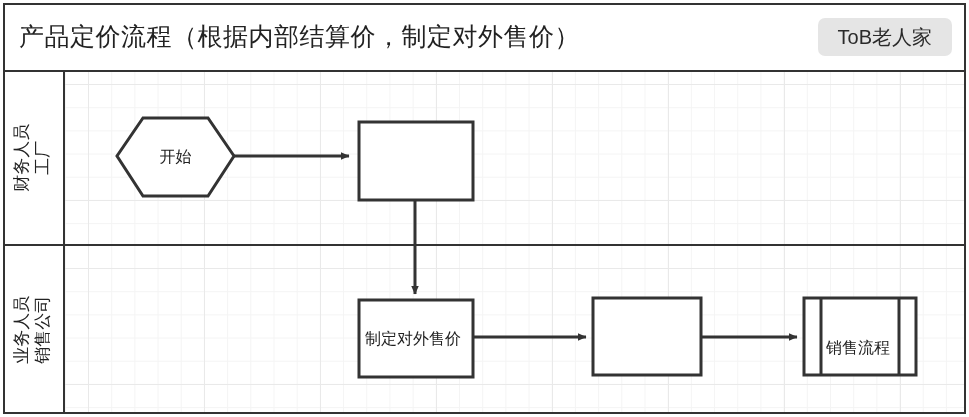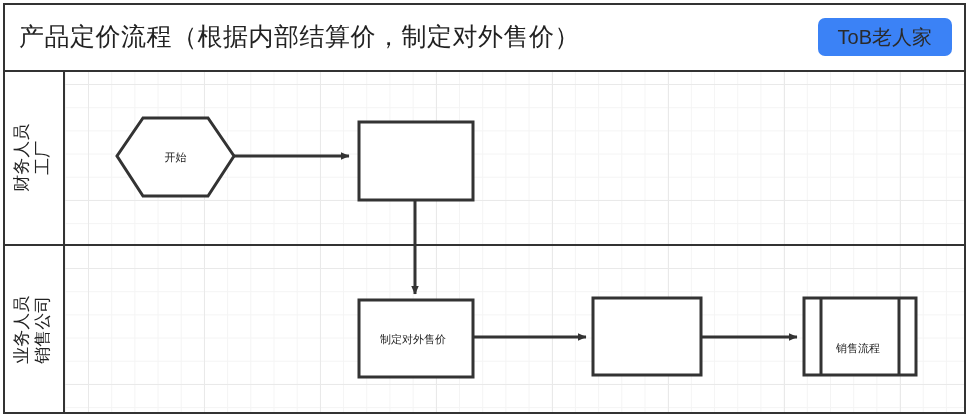--- a/index.html
+++ b/index.html
@@ -48,21 +48,21 @@
   }
   .title {
     font-size: 25px;
     color: #222222;
     letter-spacing: 0.5px;
     white-space: nowrap;
   }
   .badge {
     font-size: 20px;
     color: #2a2a2a;
-    background: #3b82f6;
+    background: #e5e5e5;
     border-radius: 7px;
     padding: 9px 20px;
     white-space: nowrap;
     line-height: 1;
   }
 
   
   .lanes {
     position: absolute;
     left: 3px;
@@ -131,21 +131,21 @@
     pointer-events: none;
   }
 
   
   .node-text {
     position: absolute;
     display: flex;
     align-items: center;
     justify-content: center;
     text-align: center;
-    font-size: 11px;
+    font-size: 16px;
     color: #222222;
     line-height: 1.3;
     pointer-events: none;
   }
 </style>
 </head>
 <body>
 
 <div id="canvas">
 

